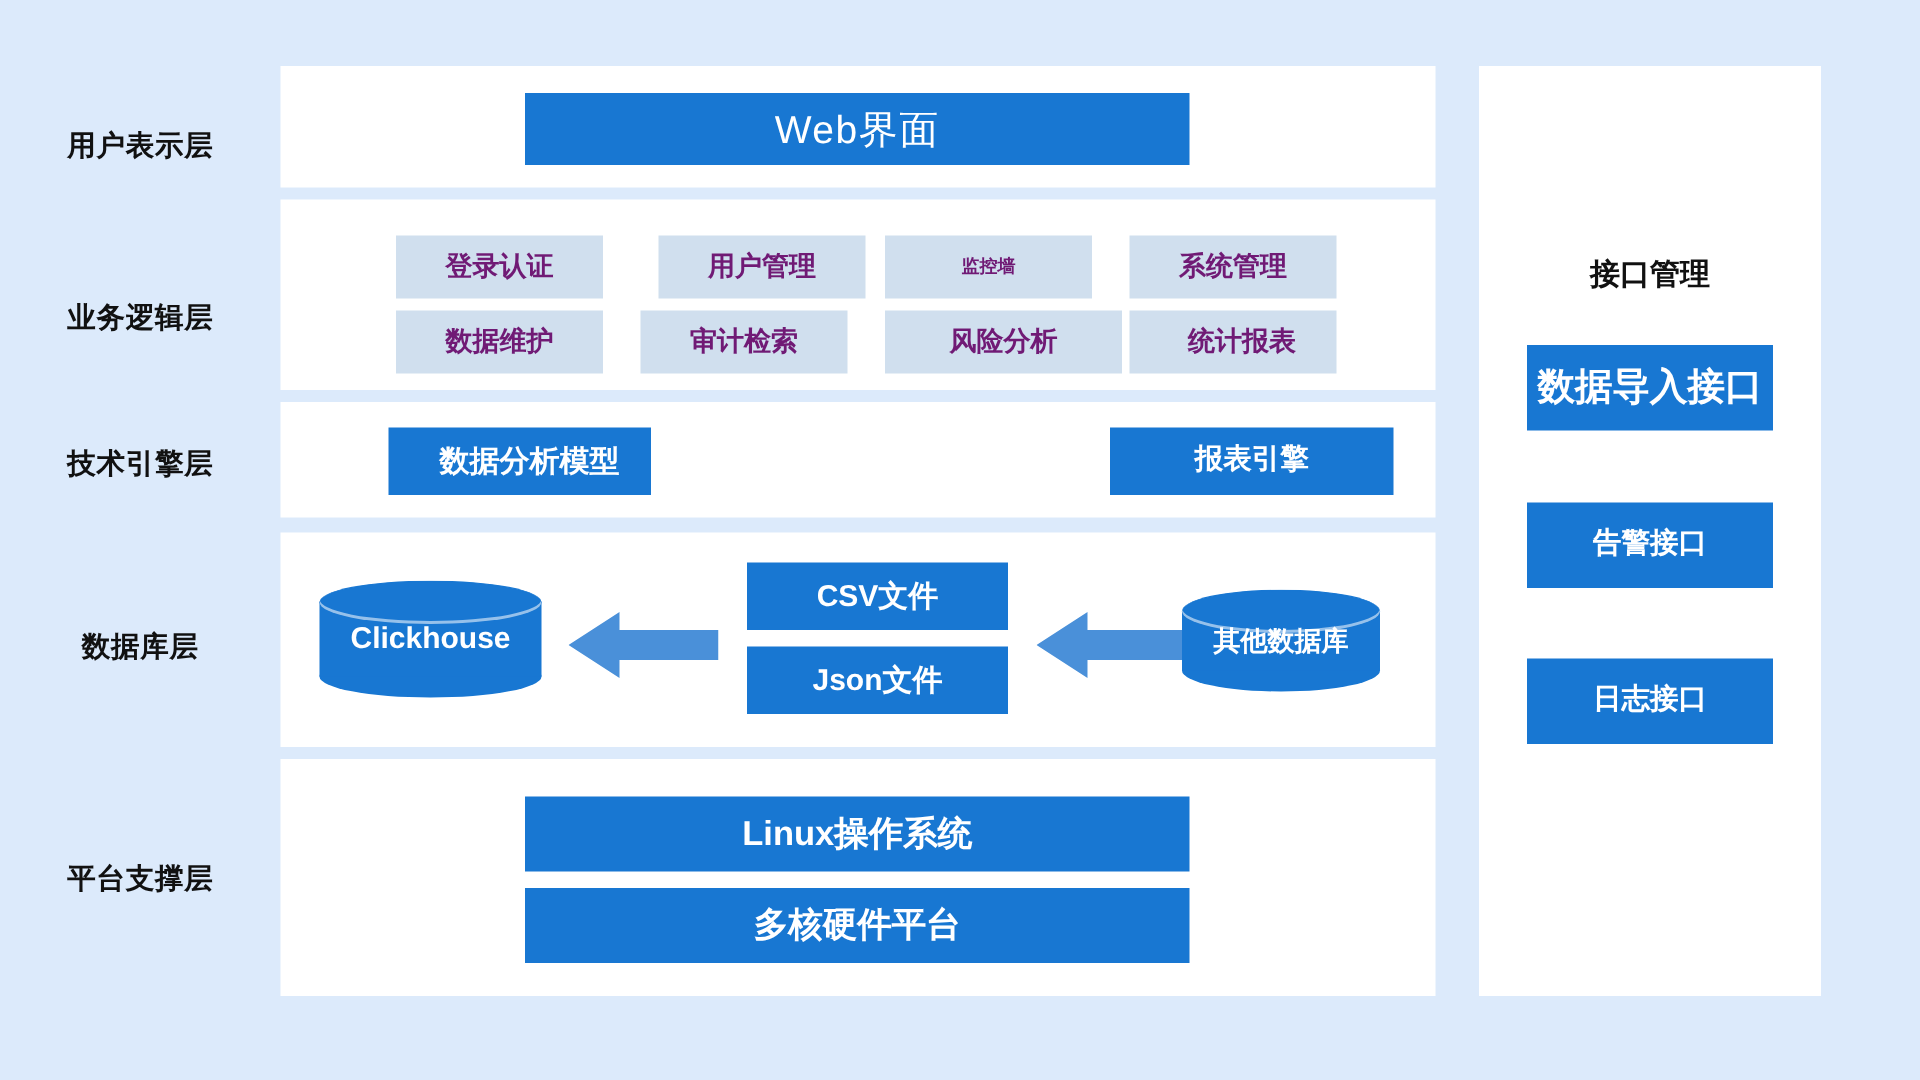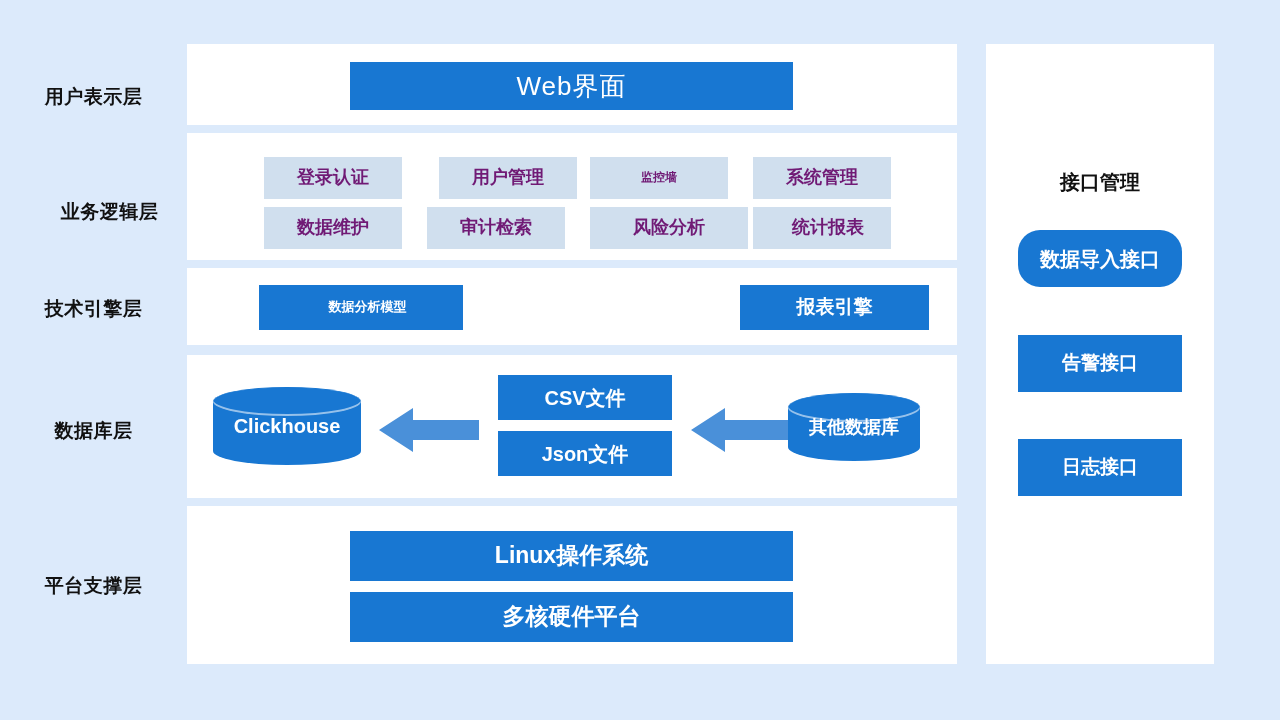--- a/index.html
+++ b/index.html
@@ -125,21 +125,21 @@
     font-size: 20px;
     font-weight: bold;
     color: #111111;
   }
 </style>
 </head>
 <body>
 
 <div class="layer-labels">
   <div class="layer-label" style="top:84px;">用户表示层</div>
-  <div class="layer-label" style="top:199px;padding-left:16px;">业务逻辑层</div>
+  <div class="layer-label" style="top:199px;">业务逻辑层</div>
   <div class="layer-label" style="top:296px;">技术引擎层</div>
   <div class="layer-label" style="top:418px;">数据库层</div>
   <div class="layer-label" style="top:573px;">平台支撑层</div>
 </div>
 
 <div class="panel" style="left:187px; top:44px; width:770px; height:81px;">
   <div class="box box-web" style="left:163px; top:18px; width:443px; height:48px;">Web界面</div>
 </div>
 
 <div class="panel" style="left:187px; top:133px; width:770px; height:127px;">
@@ -149,21 +149,21 @@
   <div class="box box-lightblue" style="left:403px; top:24px; width:138px; height:42px; font-size:12px;">监控墙</div>
   <div class="box box-lightblue" style="left:566px; top:24px; width:138px; height:42px; font-size:18px;">系统管理</div>
 
   <div class="box box-lightblue" style="left:77px;  top:74px; width:138px; height:42px; font-size:18px;">数据维护</div>
   <div class="box box-lightblue" style="left:240px; top:74px; width:138px; height:42px; font-size:18px;">审计检索</div>
   <div class="box box-lightblue" style="left:403px; top:74px; width:158px; height:42px; font-size:18px;">风险分析</div>
   <div class="box box-lightblue" style="left:566px; top:74px; width:138px; height:42px; font-size:18px;padding-left:12px;">统计报表</div>
 </div>
 
 <div class="panel" style="left:187px; top:268px; width:770px; height:77px;">
-  <div class="box box-blue" style="left:72px;  top:17px; width:204px; height:45px; font-size:13px;padding-left:13px;">数据分析模型</div>
+  <div class="box box-blue" style="left:72px;  top:17px; width:175px; height:45px; font-size:20px;padding-left:13px;">数据分析模型</div>
   <div class="box box-blue" style="left:553px; top:17px; width:189px; height:45px; font-size:19px;">报表引擎</div>
 </div>
 
 <div class="panel" style="left:187px; top:355px; width:770px; height:143px;">
 
   <div class="cylinder" style="left:26px; top:32px; width:148px; height:78px;">
     <div class="cyl-bottom"></div>
     <div class="cyl-body"></div>
     <div class="cyl-top"></div>
     <div class="cyl-label" style="font-size:20px;">Clickhouse</div>
@@ -193,16 +193,16 @@
 </div>
 
 <div class="panel" style="left:187px; top:506px; width:770px; height:158px;">
   <div class="box box-blue" style="left:163px; top:25px; width:443px; height:50px; font-size:23px;">Linux操作系统</div>
   <div class="box box-blue" style="left:163px; top:86px; width:443px; height:50px; font-size:23px;">多核硬件平台</div>
 </div>
 
 <div class="panel" style="left:986px; top:44px; width:228px; height:620px;">
   <div class="iface-title" style="left:0; top:125px; width:228px;">接口管理</div>
 
-  <div class="box box-blue" style="left:32px; top:186px; width:164px; height:57px; font-size:20px;border-radius:22px;">数据导入接口</div>
+  <div class="box box-blue" style="left:32px; top:186px; width:164px; height:57px; font-size:25px;">数据导入接口</div>
   <div class="box box-blue" style="left:32px; top:291px; width:164px; height:57px; font-size:19px;">告警接口</div>
   <div class="box box-blue" style="left:32px; top:395px; width:164px; height:57px; font-size:19px;">日志接口</div>
 </div>
 
 </body></html>

